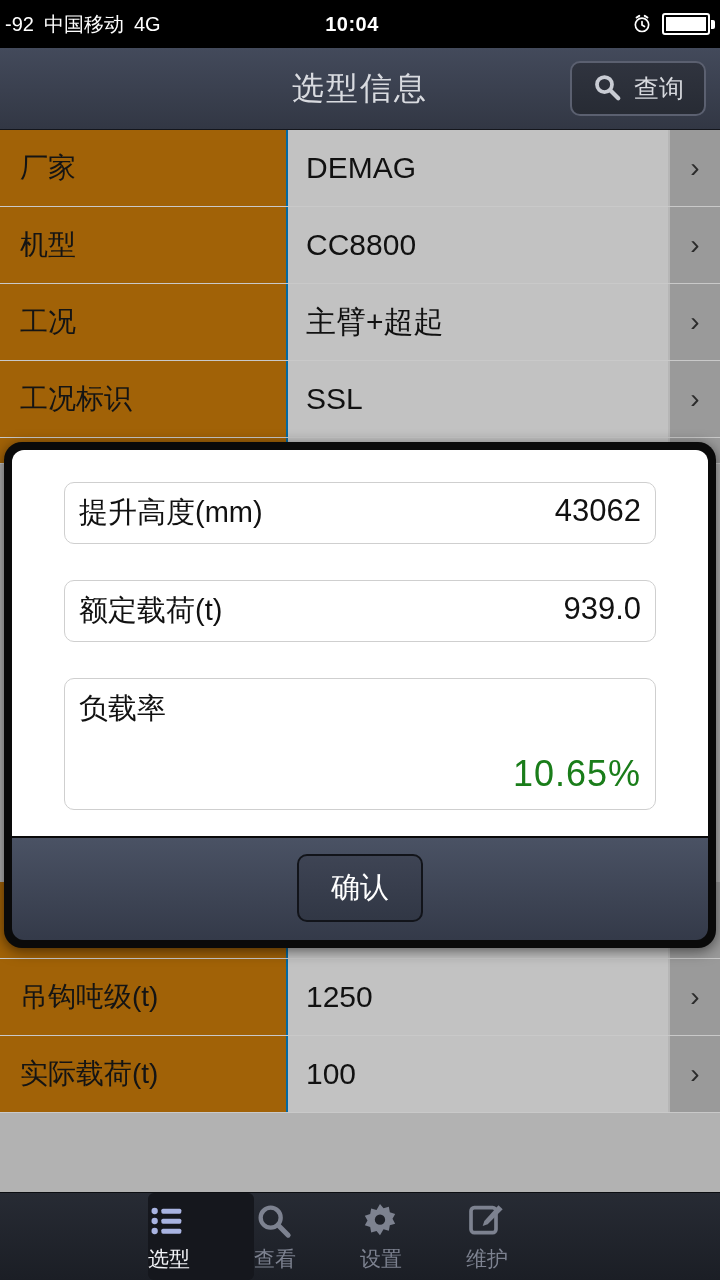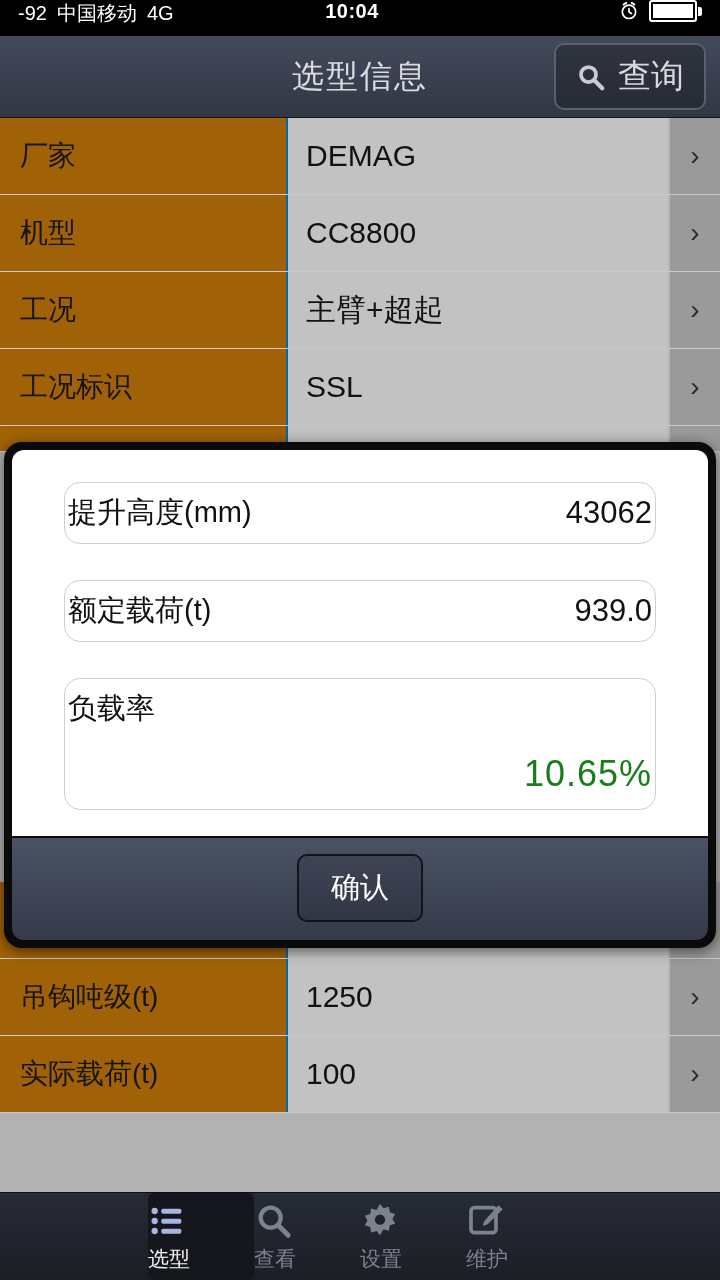--- a/index.html
+++ b/index.html
@@ -5,23 +5,23 @@
   * { margin:0; padding:0; box-sizing:border-box; }
   html, body {
     width:720px; height:1280px;
     font-family:"Liberation Sans","DejaVu Sans",sans-serif;
     background:#b2b2b2; overflow:hidden;
   }
   .screen { position:relative; width:720px; height:1280px; overflow:hidden; }
 
   
   .statusbar {
-    height:36px; background:#000; color:#fff;
-    display:flex; align-items:flex-start; position:relative;
-    font-size:20px; padding:0 18px;
+    height:48px; background:#000; color:#fff;
+    display:flex; align-items:center; position:relative;
+    font-size:20px; padding:0 5px;
   }
   .sb-left { display:flex; align-items:center; gap:10px; white-space:nowrap; }
   .sb-center {
     position:absolute; left:0; right:16px; text-align:center;
     font-size:20px; font-weight:bold; letter-spacing:.5px;
   }
   .sb-right {
     margin-left:auto; display:flex; align-items:center; gap:10px;
     position:relative; z-index:2;
   }
@@ -39,24 +39,24 @@
     height:82px; background:linear-gradient(#434a5b,#323744);
     border-bottom:1px solid #14161c;
     display:flex; align-items:center; position:relative; padding:0 14px;
   }
   .nav-title {
     position:absolute; left:0; right:0; text-align:center;
     color:#d9dbe0; font-size:32px; letter-spacing:2px;
   }
   .search-btn {
     margin-left:auto; position:relative; z-index:3;
-    display:flex; align-items:center; gap:12px;
+    display:flex; gap:12px;
     background:linear-gradient(#30343f,#272b34);
     border:2px solid #5b6070; border-radius:10px;
-    padding:9px 20px; color:#d7d9de; font-size:33px;
+    padding:9px 20px; color:#d7d9de; font-size:25px;
   }
   .mag { width:30px; height:30px; display:block; }
 
   
   .list { background:#b2b2b2; }
   .row {
     display:flex; align-items:stretch; height:77px;
     border-bottom:1px solid #c9c9c9;
   }
   .row-label {
@@ -80,22 +80,22 @@
   .modal-wrap {
     position:absolute; left:4px; right:4px; top:442px;
     background:#0a0a0a; border-radius:18px; padding:8px;
     box-shadow:0 3px 14px rgba(0,0,0,.55);
   }
   .modal-body {
     background:#fff; border-radius:12px 12px 0 0;
     padding:32px 52px 26px 52px;
   }
   .field {
-    border:1px solid #cfcfcf; border-radius:16px; background:#fff;
-    padding:10px 3px; display:flex; align-items:center;
+    border:1px solid #cfcfcf; border-radius:10px; background:#fff;
+    padding:10px 14px; display:flex; align-items:flex-start;
     margin-bottom:36px; min-height:56px;
   }
   .field:last-child { margin-bottom:0; }
   .field-label { font-size:29px; color:#111; }
   .field-value { margin-left:auto; font-size:31px; color:#111; }
   .field.stacked { display:block; min-height:118px; position:relative; padding-bottom:14px; }
   .field.stacked .field-label { display:block; font-size:29px; }
   .field.stacked .field-value {
     display:block; text-align:right; margin-top:24px;
     font-size:36px; color:#1a7d1a; letter-spacing:1px;

